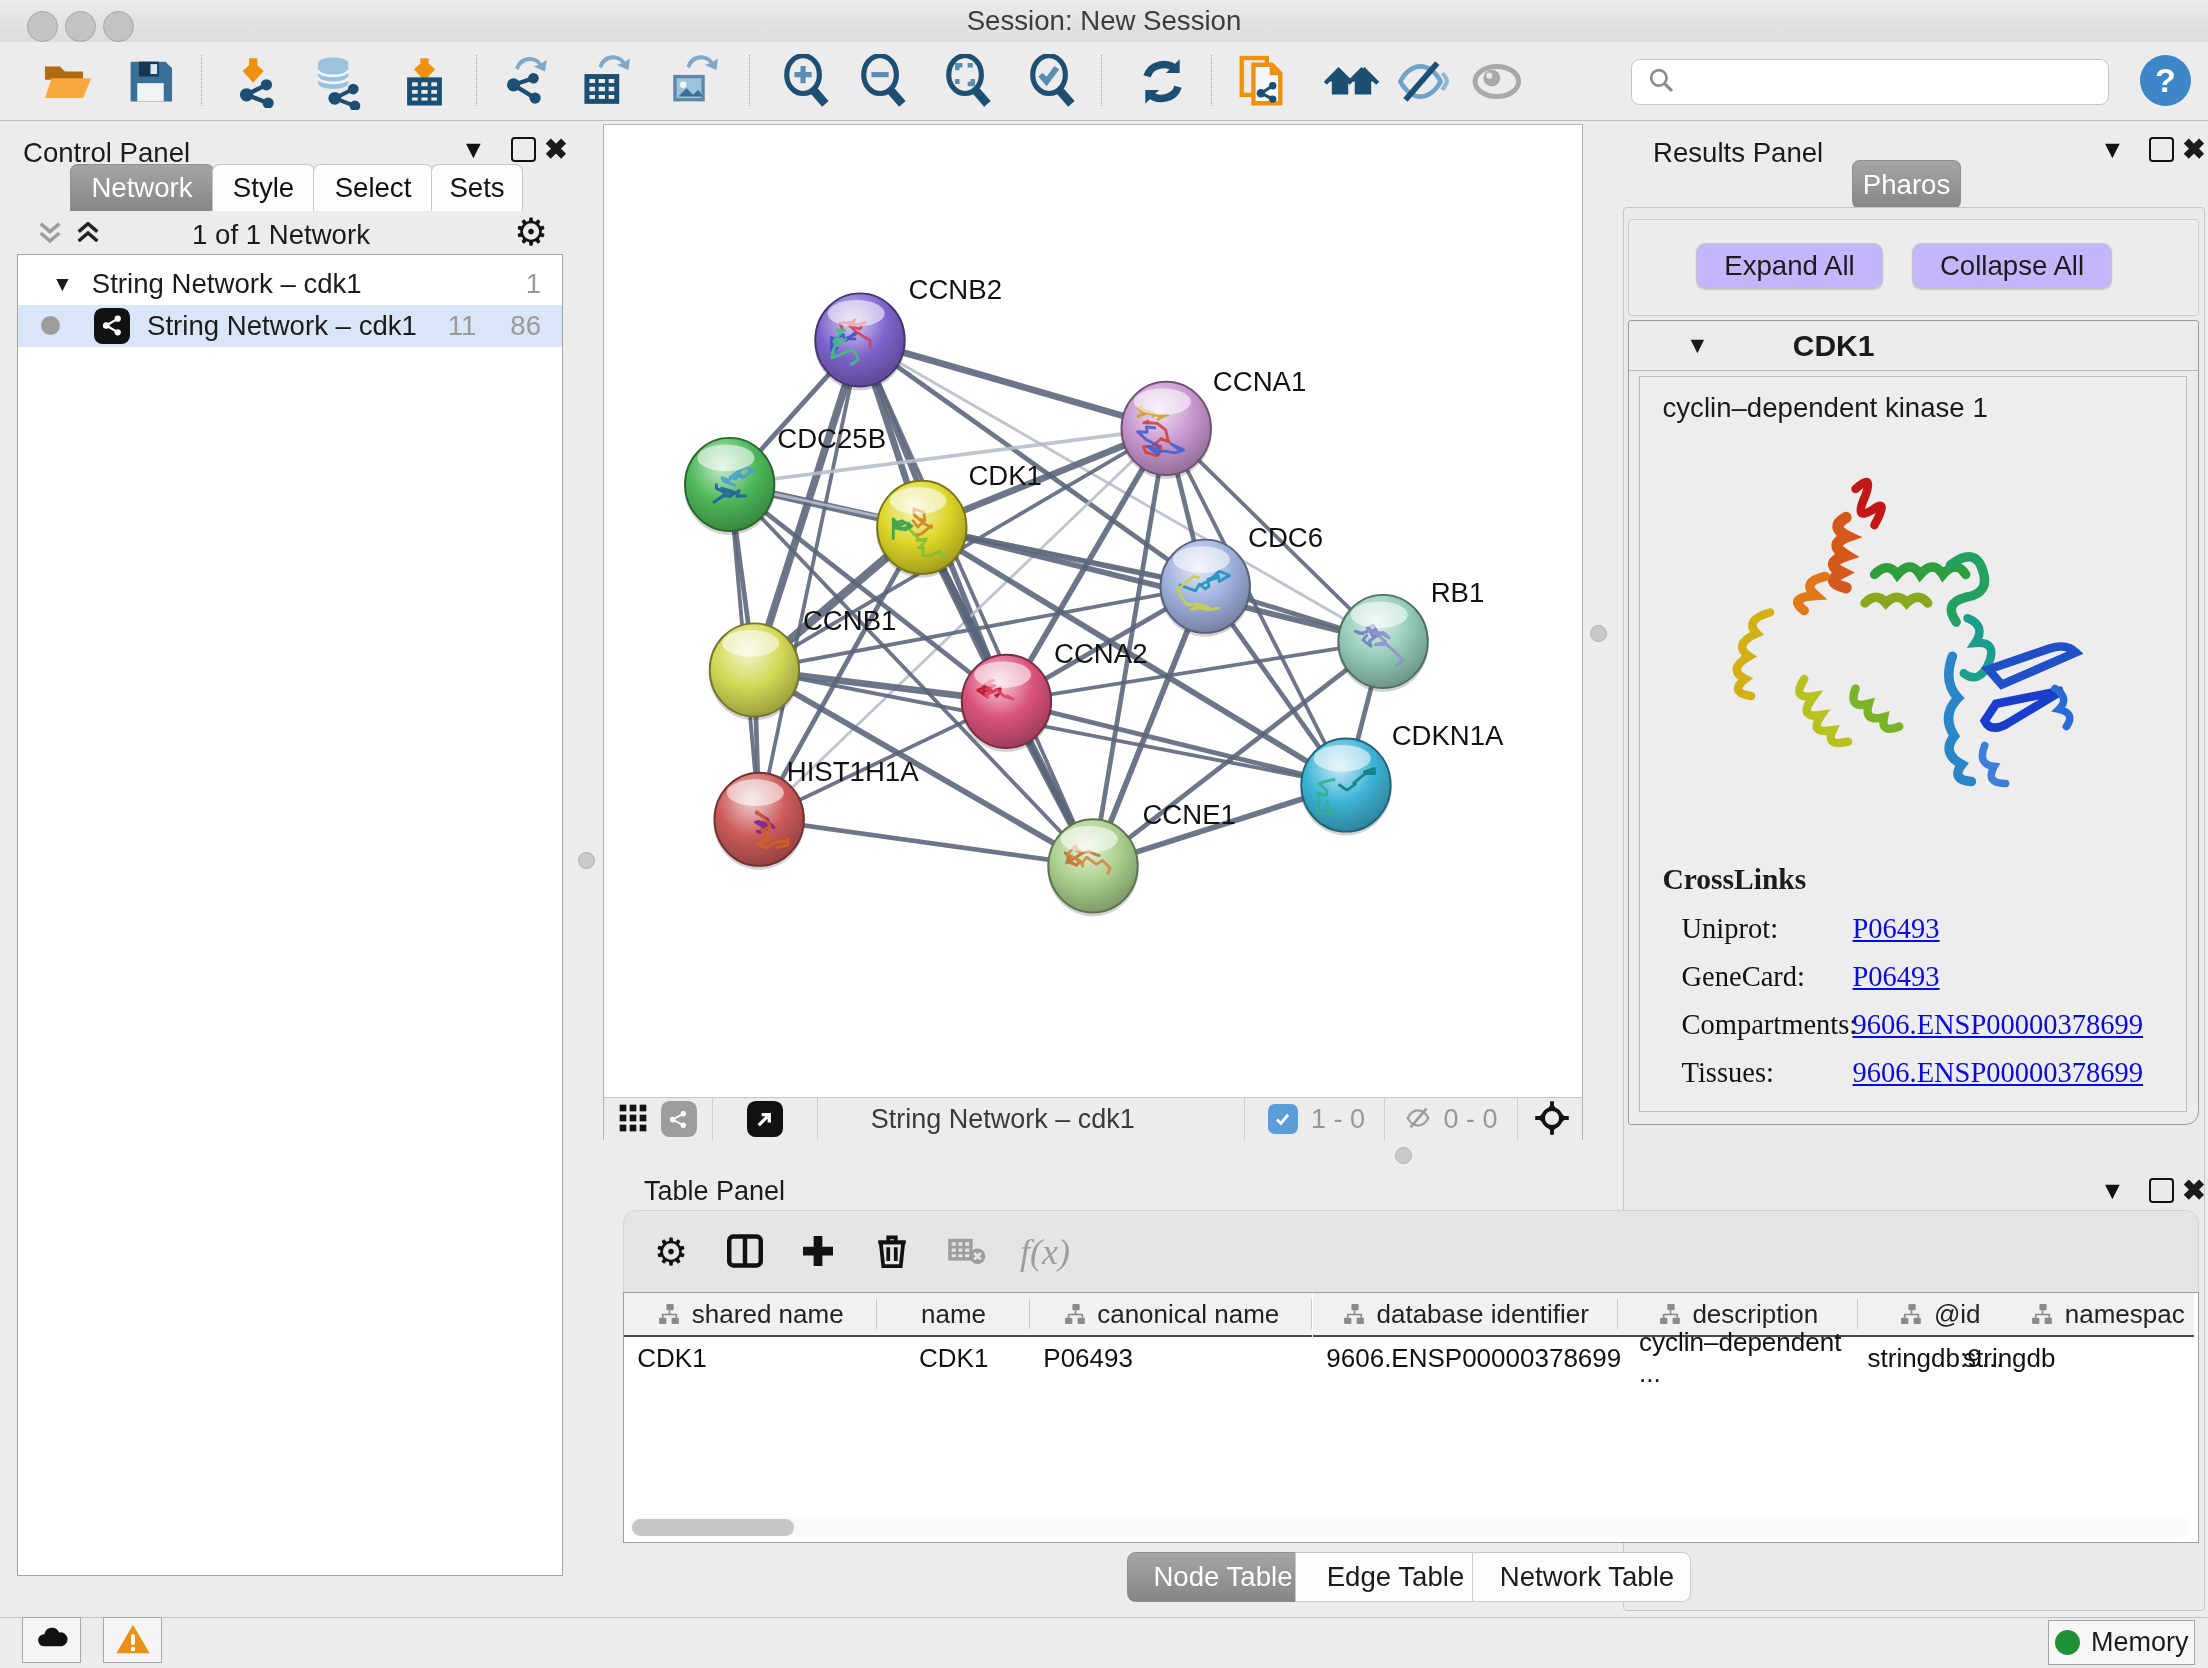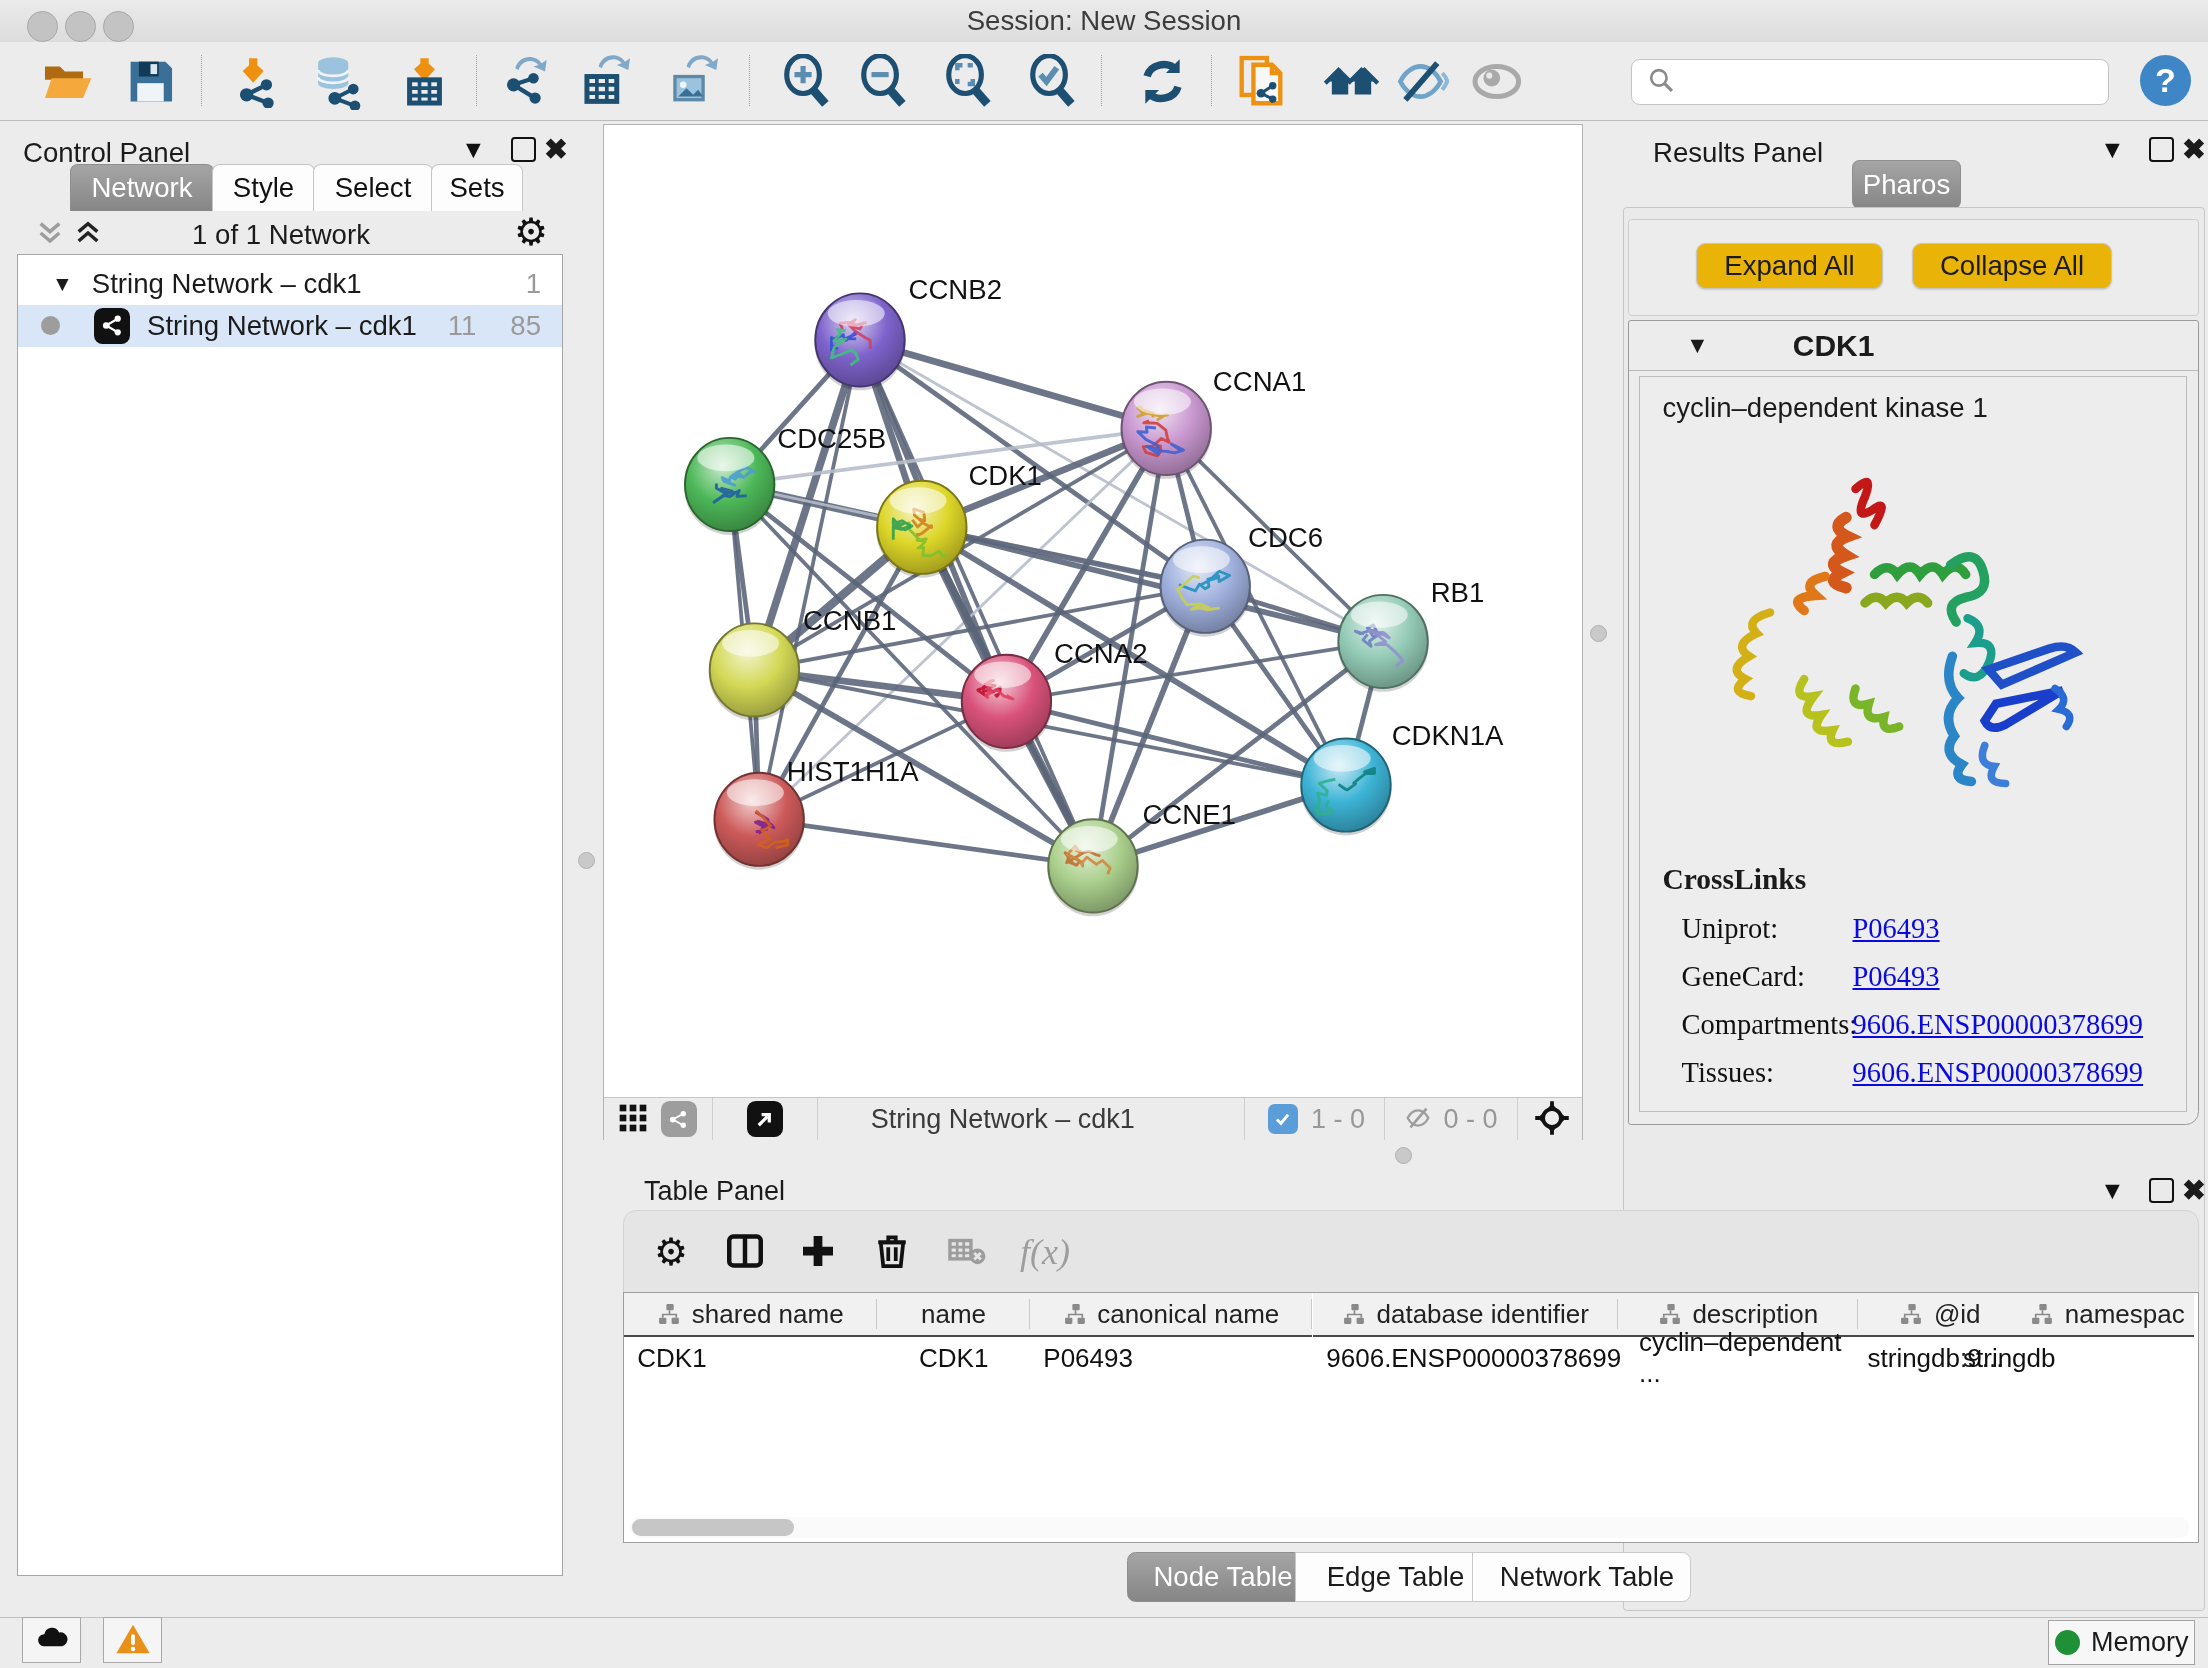--- a/index.html
+++ b/index.html
@@ -59,21 +59,21 @@
           align-items:center;justify-content:center;}
   .chk{width:30px;height:30px;border-radius:6.7px;background:#5b9dd8;display:flex;
        align-items:center;justify-content:center;}
   
   .splitdot{width:15px;height:15px;border-radius:50%;background:#c9c9c9;border:1px solid #b0b0b0;}
   
   .rp-outer{left:1623px;top:207px;width:580px;height:1402px;background:#eaeaea;
             border:1.9px solid #c6c6c6;border-radius:3.8px;}
   .rp-btnbox{left:1628px;top:219px;width:569px;height:95px;background:#ececec;
              border:1.9px solid #cccccc;border-radius:3.8px;}
-  .rp-btn{height:44px;background:#eab308;border:1.9px solid #c6c6c6;border-radius:9.5px;
+  .rp-btn{height:44px;background:#c4b5fd;border:1.9px solid #c6c6c6;border-radius:9.5px;
           font-size:27.6px;display:flex;align-items:center;justify-content:center;
           box-shadow:0 1px 1.9px rgba(0,0,0,0.15);}
   .rp-cdk{left:1628px;top:320px;width:569px;height:803px;background:#ececec;
           border:1.9px solid #9a9a9a;border-radius:2.9px 2.9px 13.3px 2.9px;}
   .rp-cdkhead{position:absolute;left:0;top:0;width:100%;height:49px;border-bottom:1.9px solid #b9b9b9;
               display:flex;align-items:center;}
   .rp-inner{position:absolute;left:9.5px;top:55px;width:546px;height:734px;background:#ededed;
             border:1.9px solid #bbbbbb;}
   .serif{font-family:"Liberation Serif",serif;}
   .xl-label{font-size:28.5px;color:#111;}
@@ -299,21 +299,21 @@
     <span class="sharebadge" style="margin-left:34px">
       <svg width="25" height="25" viewBox="0 0 24 24">
           <circle cx="6" cy="12" r="3.2" fill="#fff"></circle>
           <circle cx="17" cy="5.5" r="3" fill="#fff"></circle>
           <circle cx="17" cy="18.5" r="3" fill="#fff"></circle>
           <path d="M6 12l11-6.5M6 12l11 6.5" stroke="#fff" stroke-width="2"></path>
         </svg>
     </span>
     <span style="margin-left:17px">String Network – cdk1</span>
     <span class="cnt" style="margin-left:auto">11</span>
-    <span class="cnt" style="margin-left:34px;margin-right:21px">85</span>
+    <span class="cnt" style="margin-left:34px;margin-right:21px">86</span>
   </div>
 </div>
 
 <div class="abs splitdot" style="left:578px;top:852px"></div>
 <div class="abs splitdot" style="left:1590px;top:625px"></div>
 <div class="abs splitdot" style="left:1395px;top:1147px"></div>
 
 <div class="abs netwrap">
   <svg id="graph" width="978" height="972" viewBox="0 0 1028 1022">
       <defs>

